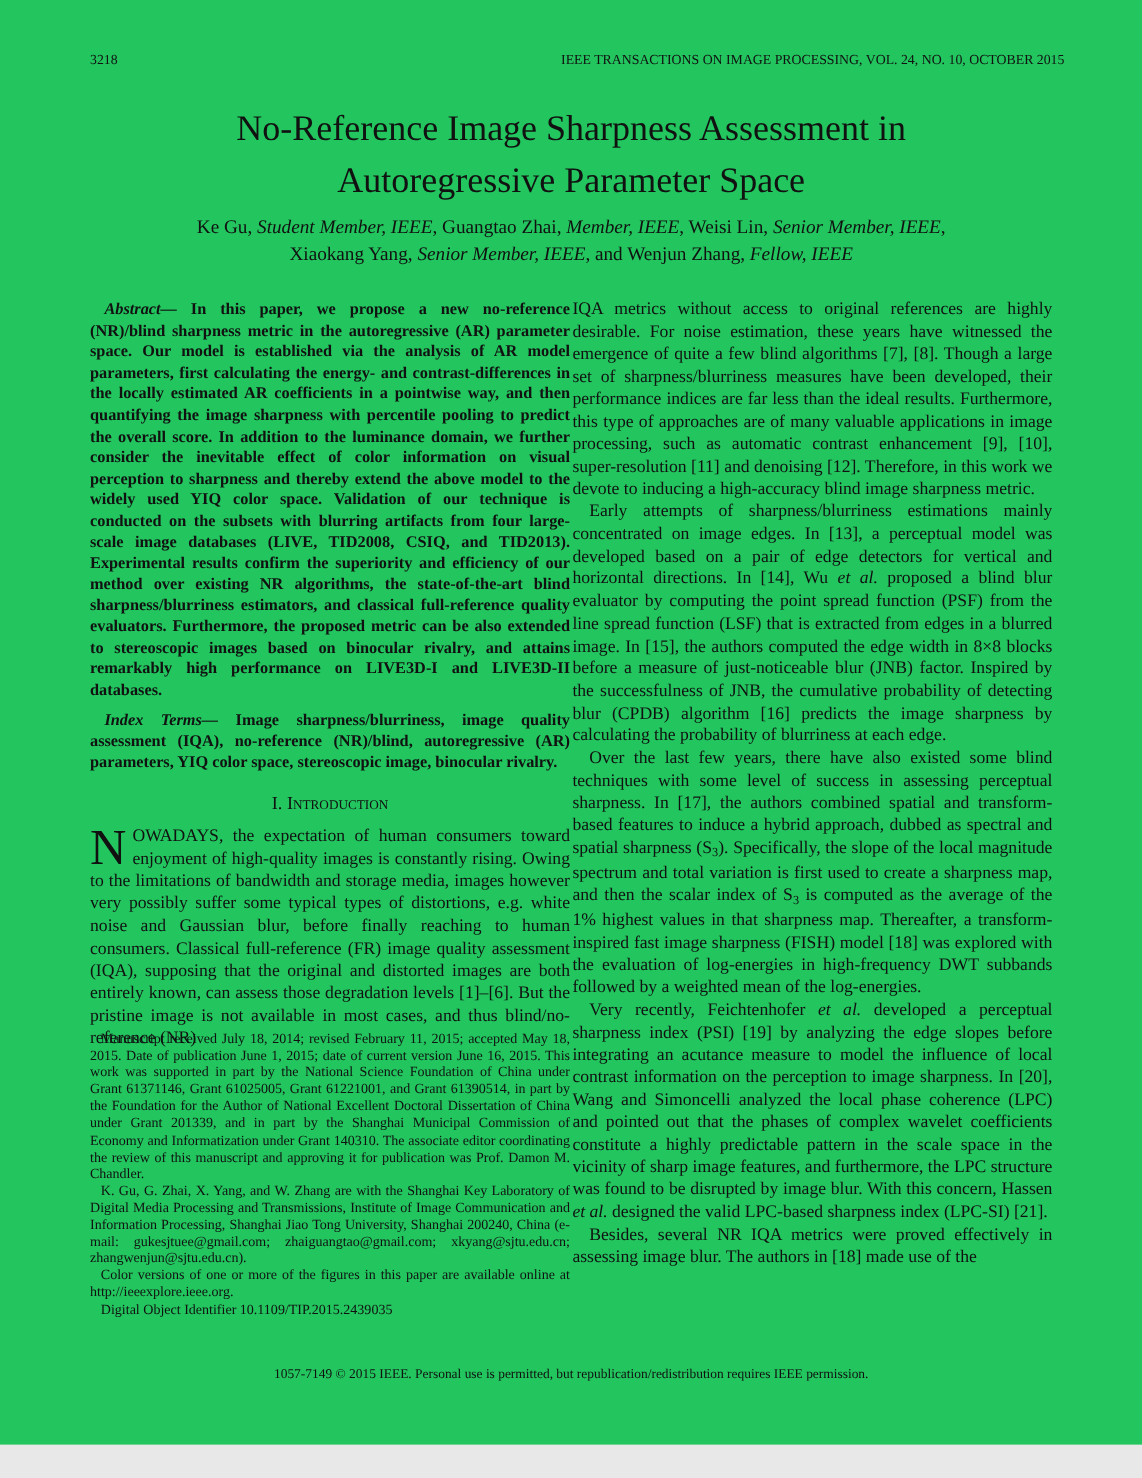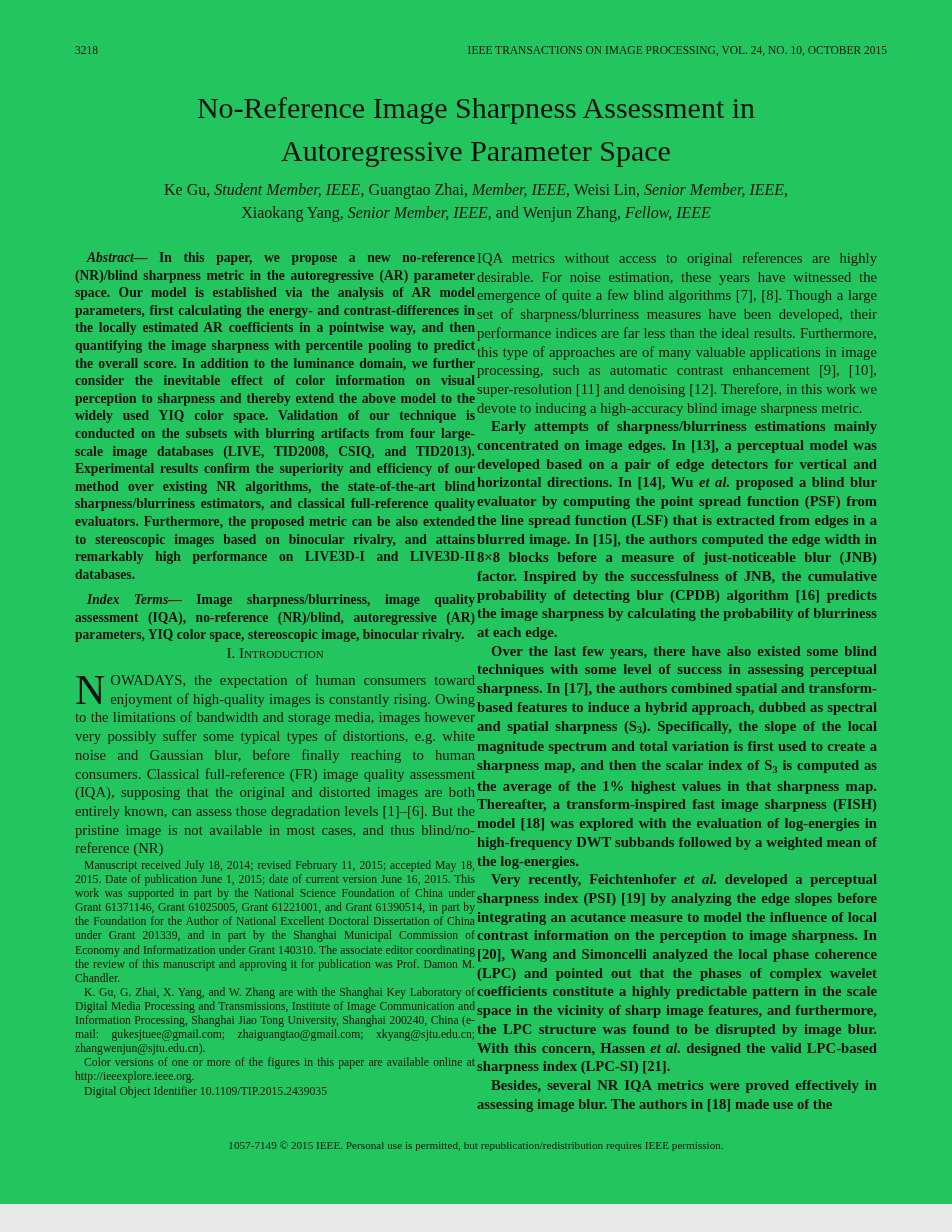--- a/index.html
+++ b/index.html
@@ -35,27 +35,27 @@
   p{margin:0;}
   .abstract-par,.index-par{
     font-size:13.6px;line-height:17.6px;font-weight:bold;
     text-align:justify;text-indent:12px;
   }
   .index-par{margin-top:8px;}
   .seg-i{font-style:italic;}
   .seg-bi{font-style:italic;font-weight:bold;}
   .seg-sub{font-size:70%;position:relative;top:0.25em;}
   .section-heading{
-    text-align:center;font-size:15.2px;margin-bottom:9px;
+    text-align:center;font-size:15.2px;margin-top:17px;margin-bottom:9px;
   }
   .sc{font-variant:small-caps;}
   .body-par{
     font-size:14.7px;line-height:18.7px;text-align:justify;
   }
-  .indent{text-indent:14px;font-weight:bold;}
+  .indent{text-indent:14px;}
   .dropcap{
     float:left;font-size:42px;line-height:32px;
     padding:3px 5px 0 0;
   }
   .footnote{
     position:absolute;top:610px;left:0;width:400px;
     font-size:11.7px;line-height:14.1px;text-align:justify;
   }
   .footnote p{text-indent:9px;}
   .footer-copyright{

